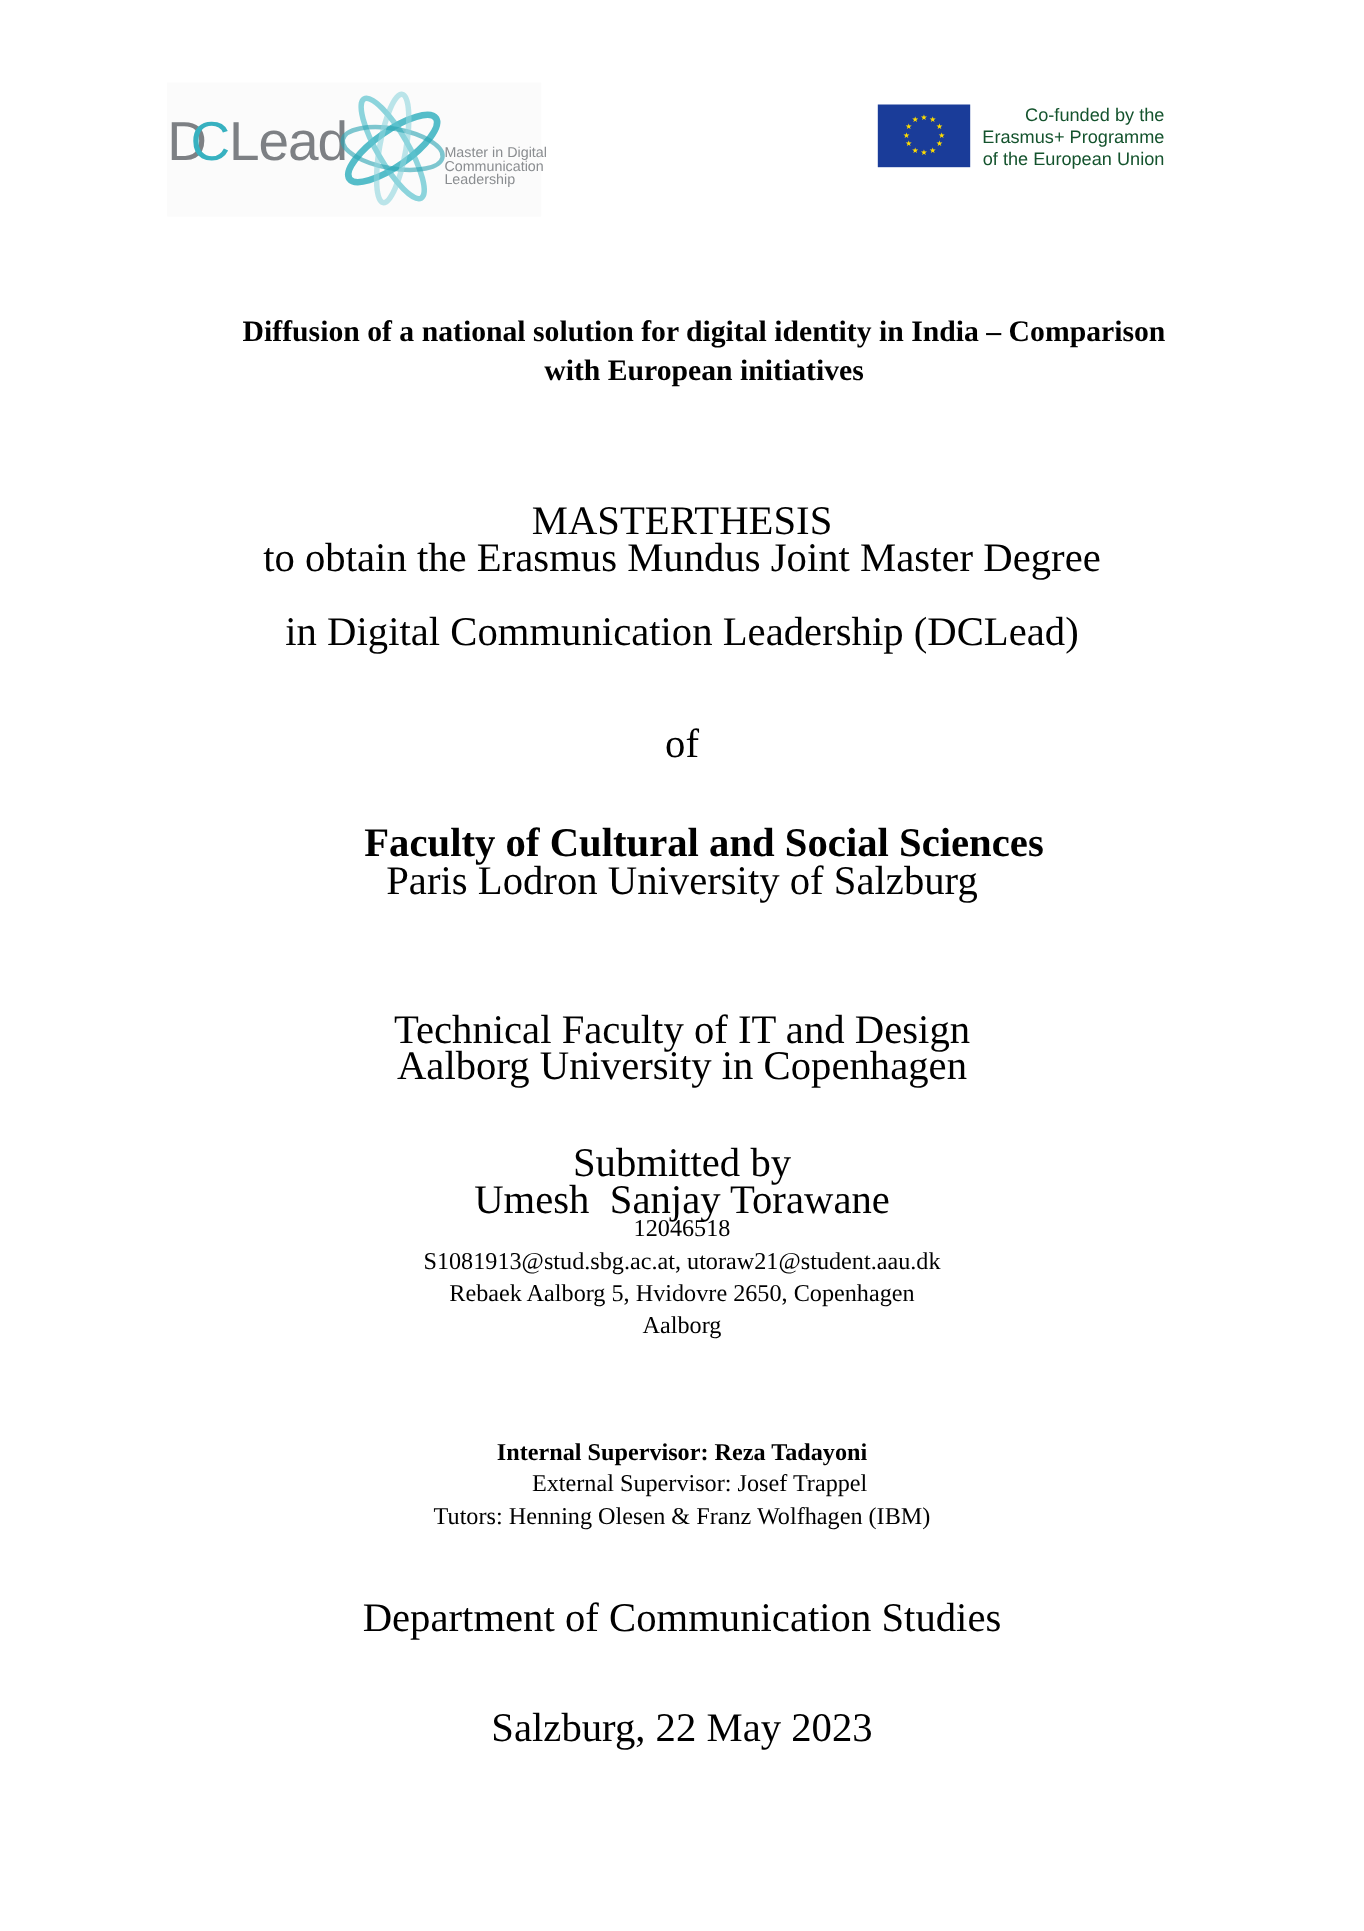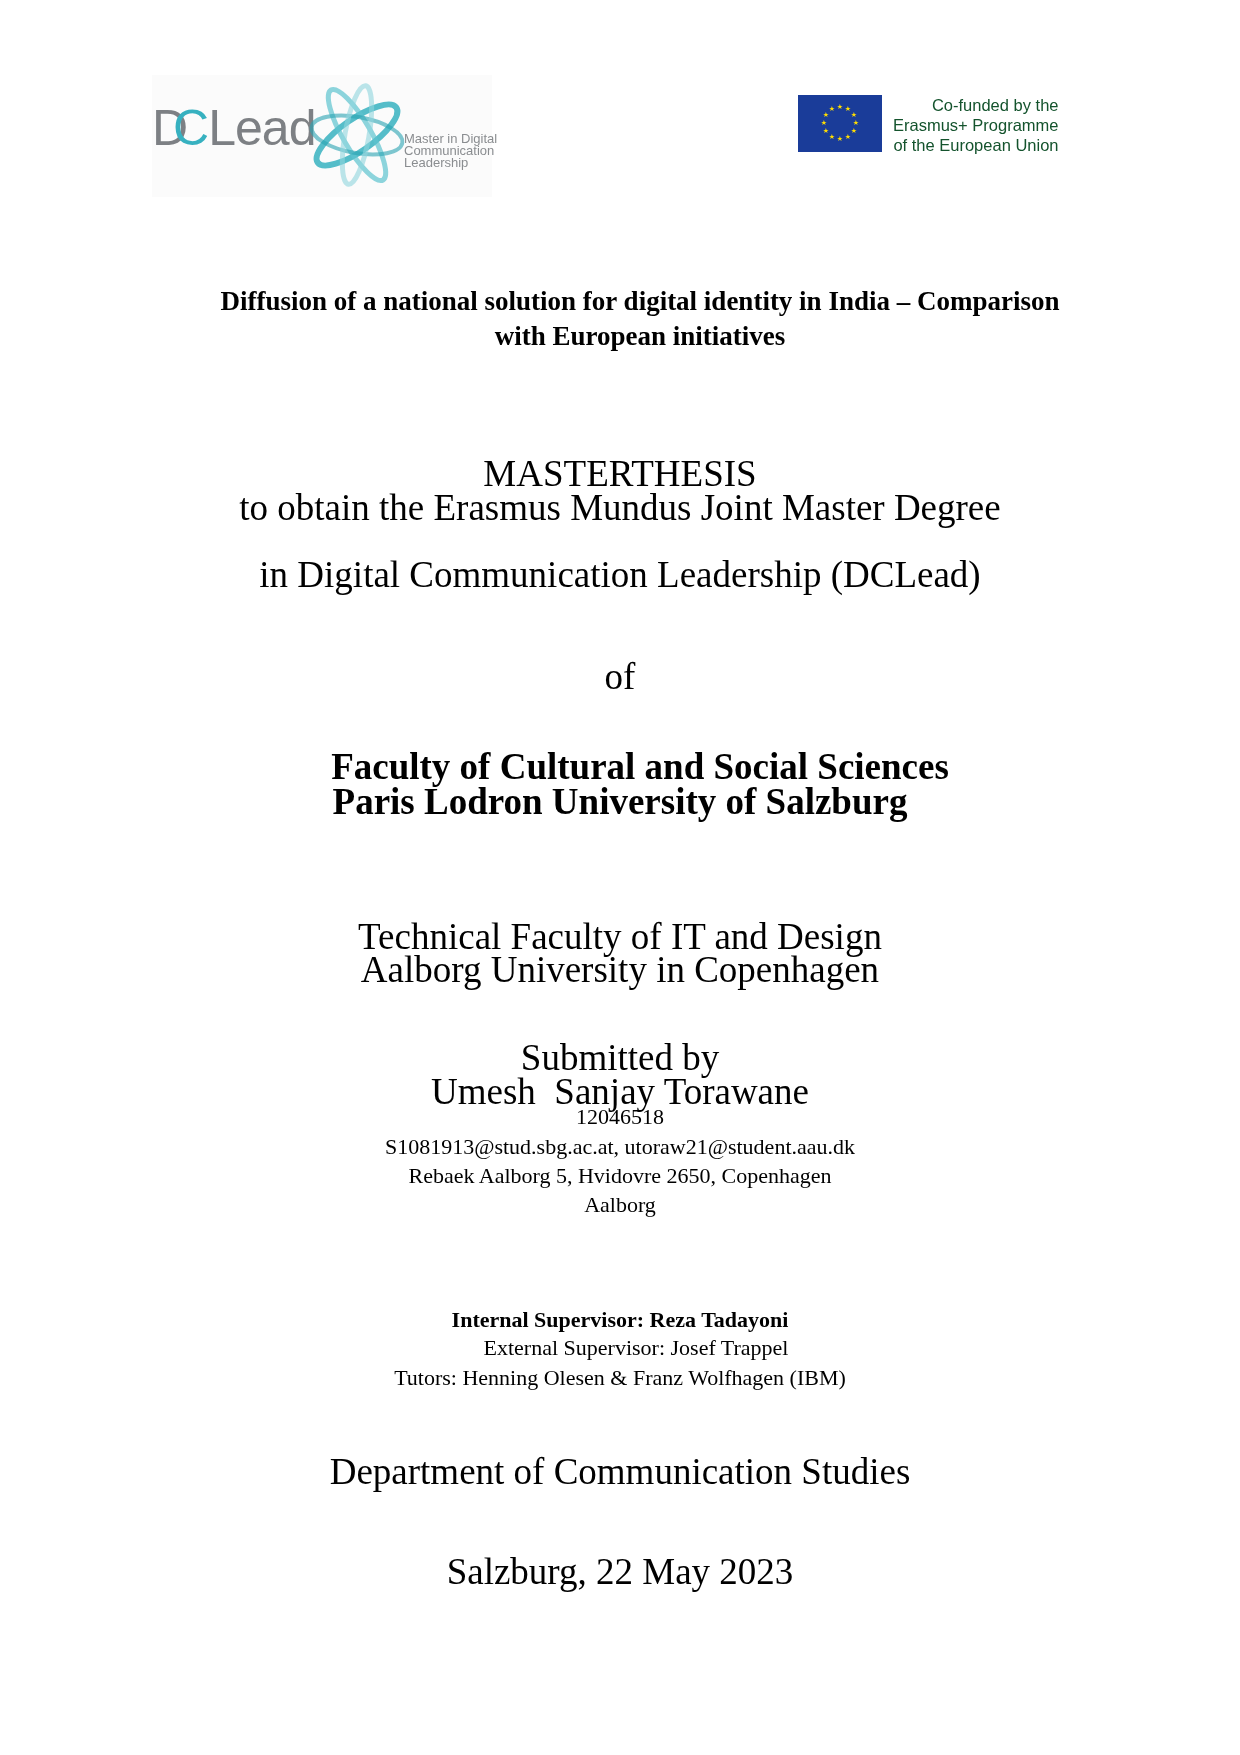--- a/index.html
+++ b/index.html
@@ -70,21 +70,21 @@
 
 <div class="line bold s27" style="top:288px;">Diffusion of a national solution for digital identity in India – Comparison</div>
 <div class="line bold s27" style="top:323px;">with European initiatives</div>
 
 <div class="line s28" style="top:455px;">MASTERTHESIS</div>
 <div class="line s28" style="top:489px;">to obtain the Erasmus Mundus Joint Master Degree</div>
 <div class="line s28" style="top:556px;">in Digital Communication Leadership (DCLead)</div>
 <div class="line s28" style="top:658px;">of</div>
 
 <div class="line bold s28" style="top:748px;">Faculty of Cultural and Social Sciences</div>
-<div class="line s28" style="top:783px;font-weight:bold;">Paris Lodron University of Salzburg</div>
+<div class="line s28" style="top:783px;">Paris Lodron University of Salzburg</div>
 <div class="line s28" style="top:918px;">Technical Faculty of IT and Design</div>
 <div class="line s28" style="top:951px;">Aalborg University in Copenhagen</div>
 
 <div class="line s28" style="top:1039px;">Submitted by</div>
 <div class="line s28" style="top:1073px;">Umesh  Sanjay Torawane</div>
 <div class="line s22" style="top:1106px;">12046518</div>
 <div class="line s22" style="top:1136px;">S1081913@stud.sbg.ac.at, utoraw21@student.aau.dk</div>
 <div class="line s22" style="top:1165px;">Rebaek Aalborg 5, Hvidovre 2650, Copenhagen</div>
 <div class="line s22" style="top:1194px;">Aalborg</div>
 

